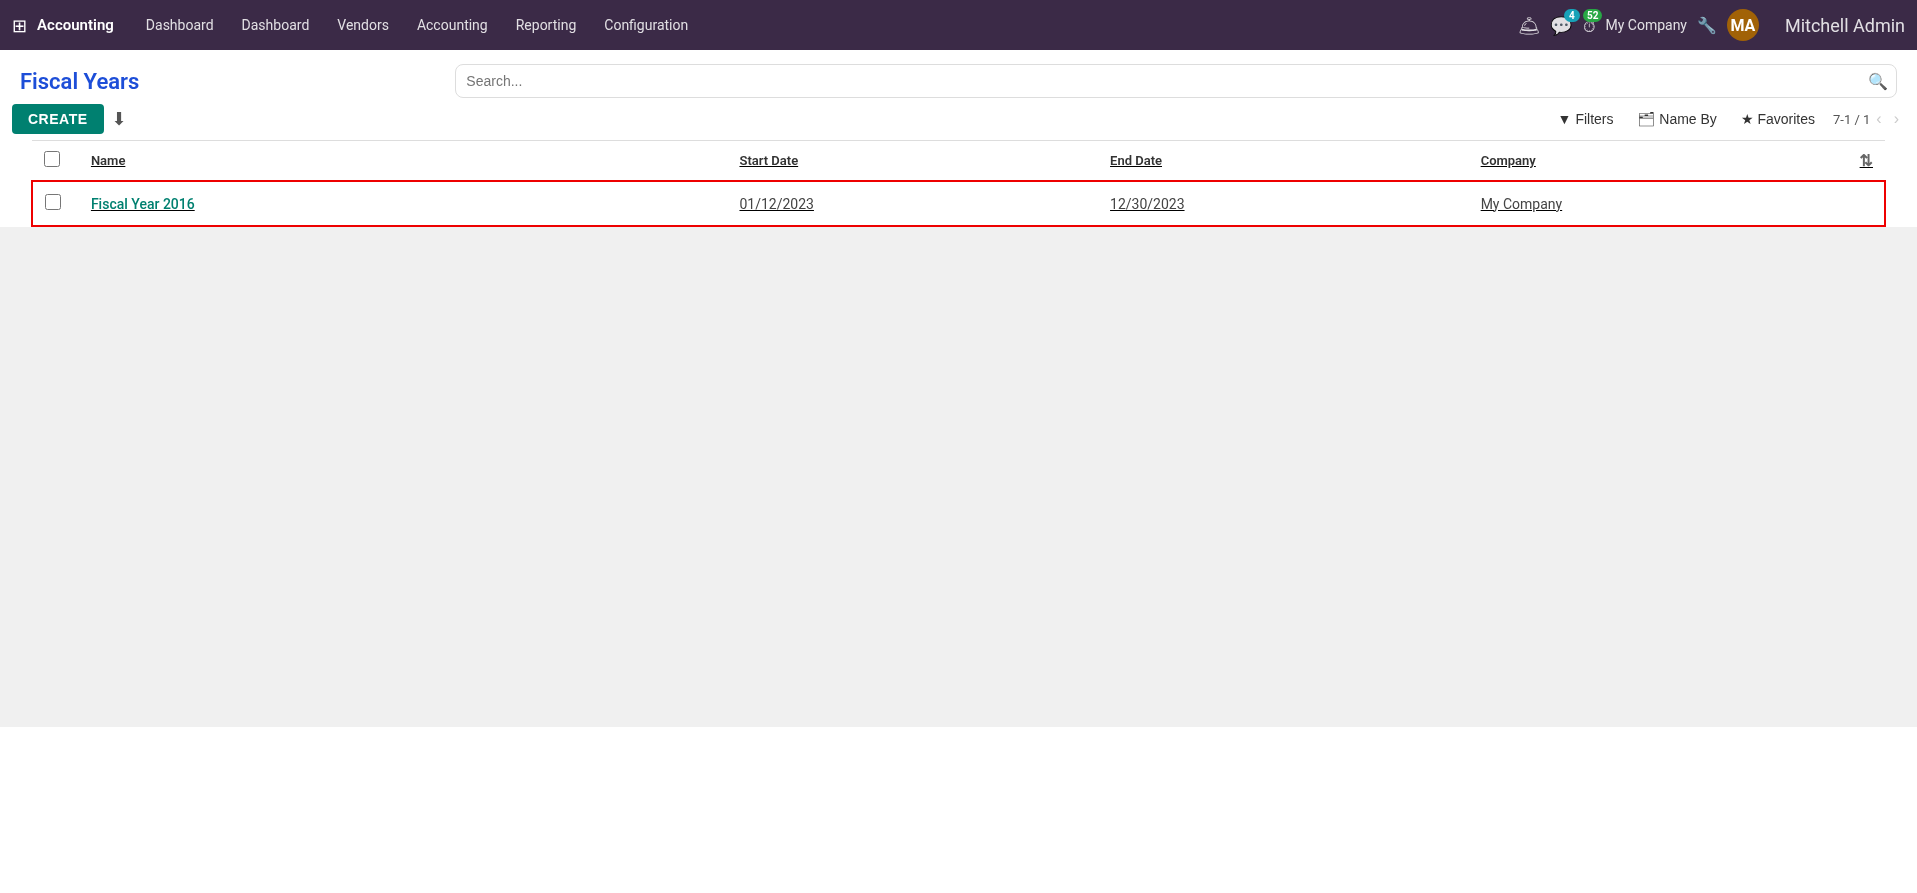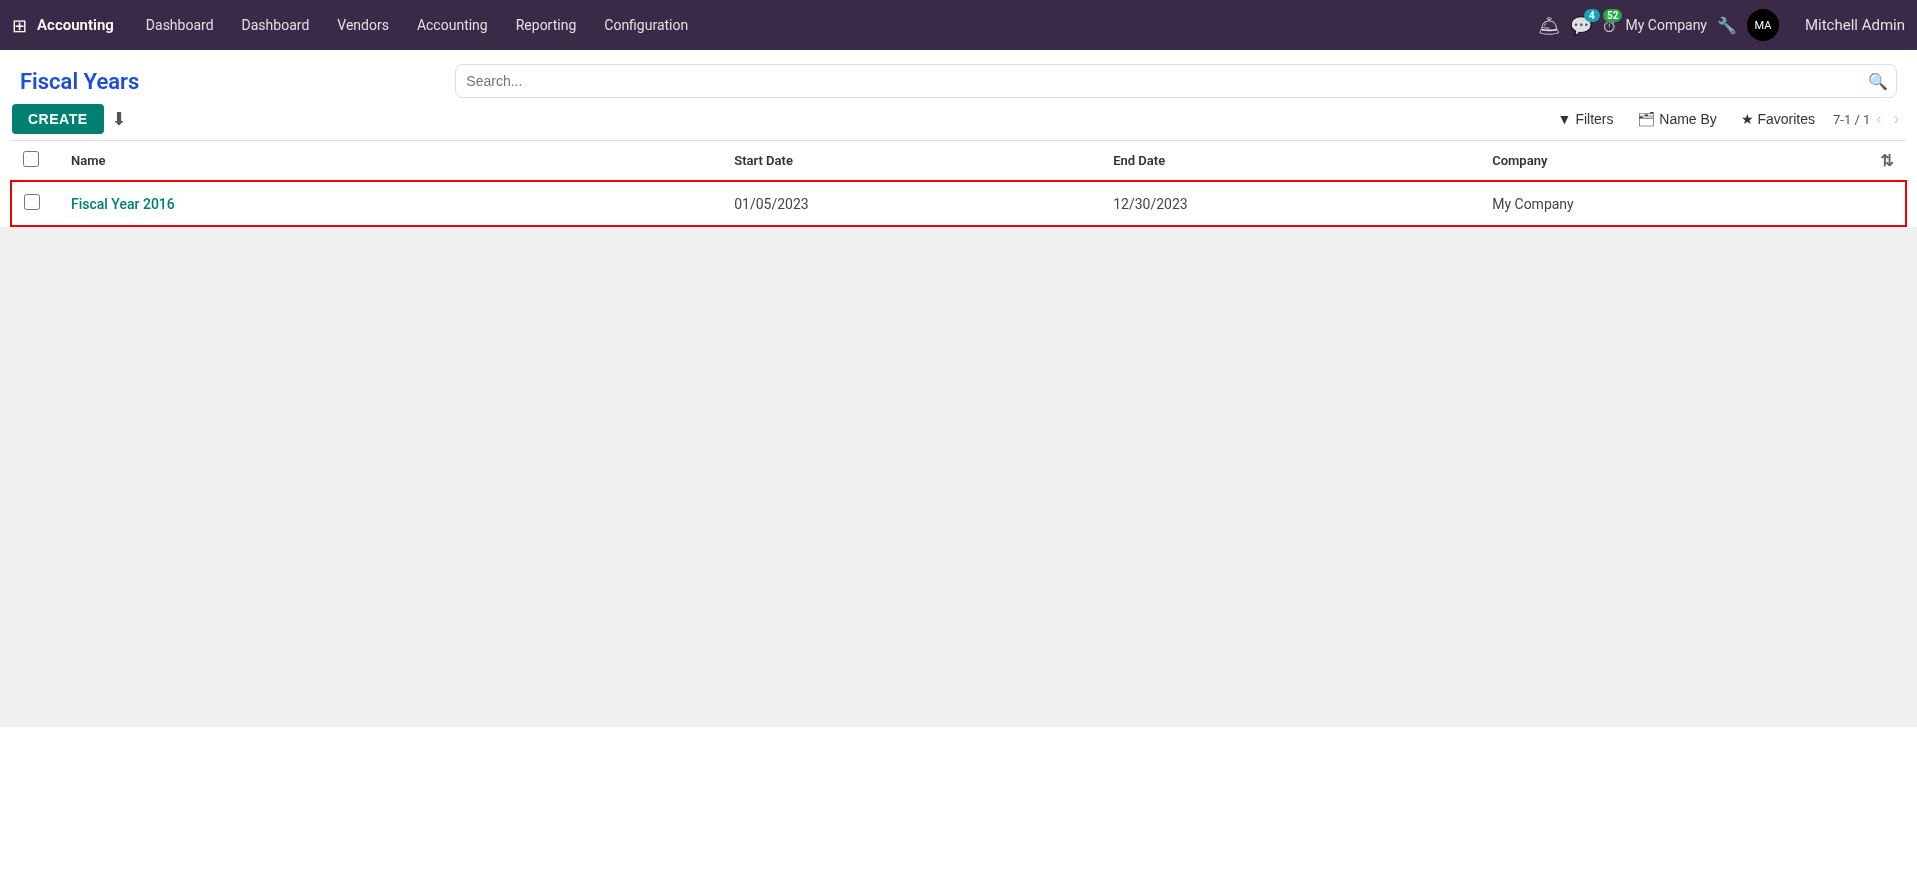--- a/index.html
+++ b/index.html
@@ -66,33 +66,33 @@
     }
     .topnav-wrench {
       color: rgba(255,255,255,0.85);
       font-size: 16px;
       cursor: pointer;
     }
     .topnav-avatar {
       width: 32px;
       height: 32px;
       border-radius: 50%;
-      background: #000000;
+      background: #a16207;
       display: flex;
       align-items: center;
       justify-content: center;
       color: #fff;
-      font-size: 11px;
-      font-weight: 400;
+      font-size: 16px;
+      font-weight: 700;
       cursor: pointer;
       overflow: hidden;
     }
     .topnav-user {
       color: rgba(255,255,255,0.85);
-      font-size: 15px;
+      font-size: 18px;
       cursor: pointer;
       padding-left: 16px;
     }
 
     
     .page-container {
       background: #fff;
       min-height: calc(100vh - 50px);
     }
     .page-title {
@@ -170,21 +170,22 @@
       border: none;
       color: #555;
       font-size: 16px;
       cursor: pointer;
       padding: 4px 6px;
     }
     .pagination-btn:disabled { color: #ccc; cursor: default; }
 
     
     .table-container {
-      padding: 0 10px;
+      padding: 0 31px;
+      text-decoration: underline;
     }
     .data-table {
       width: 100%;
       border-collapse: collapse;
     }
     .data-table thead tr {
       border-top: 1px solid #ddd;
       border-bottom: 1px solid #ddd;
     }
     .data-table th {
@@ -320,21 +321,21 @@
           </th>
           <th class="col-settings">
             <span class="settings-icon">⇅</span>
           </th>
         </tr>
       </thead>
       <tbody>
         <tr>
           <td><input type="checkbox" class="row-checkbox" style=""></td>
           <td class="col-name-cell">Fiscal Year 2016</td>
-          <td>01/05/2023</td>
+          <td>01/12/2023</td>
           <td>12/30/2023</td>
           <td>My Company</td>
           <td></td>
         </tr>
       </tbody>
     </table>
   </div>
 
   <div class="gray-area"></div>
 </div>

